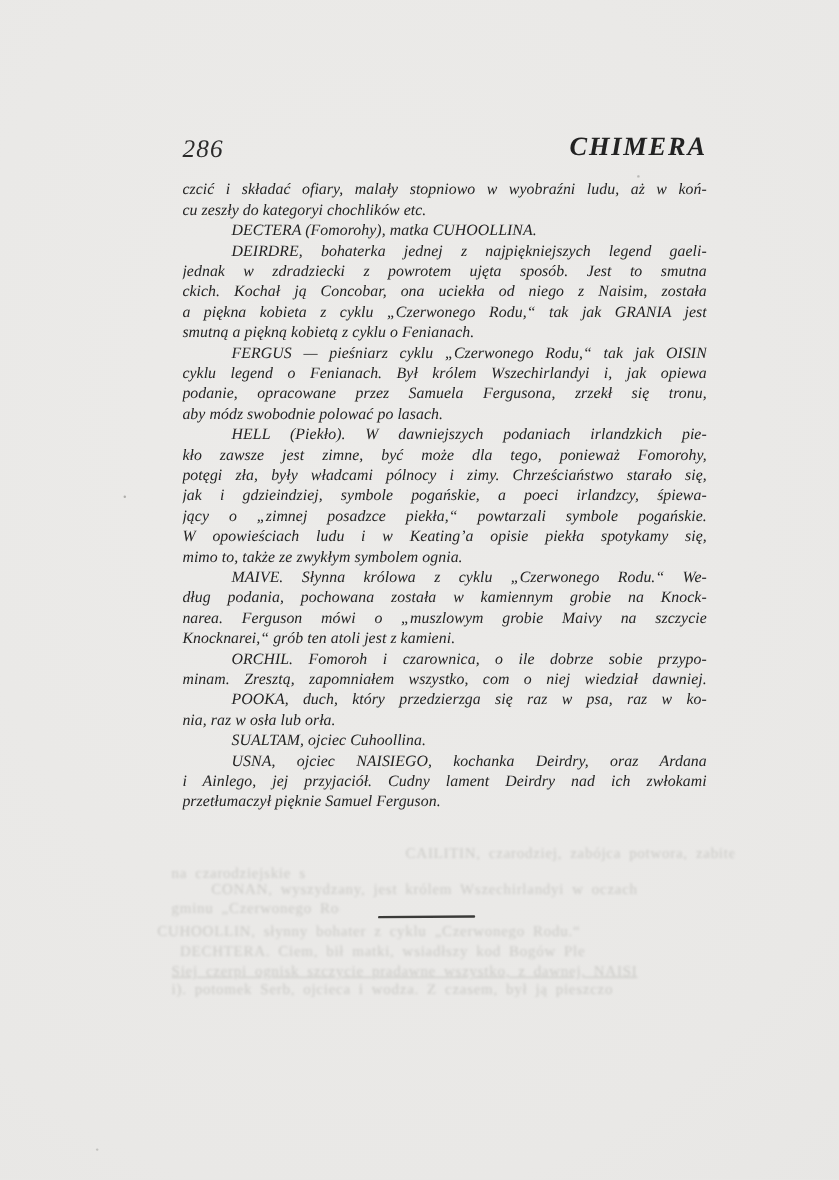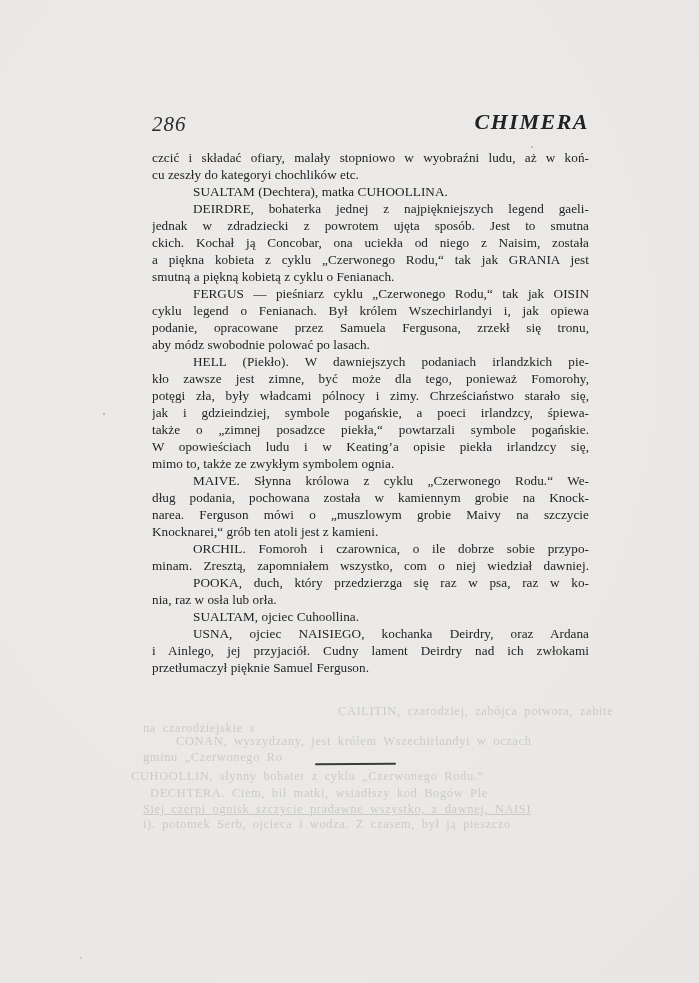--- a/index.html
+++ b/index.html
@@ -23,21 +23,21 @@
     margin-left:30px;
   }
   .textblock{
     position:absolute;left:152px;top:149px;width:437px;
     font-size:13.2px;line-height:17px;color:#232323;
     letter-spacing:0.05px;
   }
   .line{
     text-align:justify;
     text-align-last:justify;
-    height:17px;overflow:hidden;
+    height:17px;overflow:hidden;font-style:italic;
   }
   .line.last{text-align-last:left;}
   .line.indent{text-indent:41px;}
   .divider{
     position:absolute;left:315px;top:763px;width:81px;height:2px;
     background:#3b3b39;transform:rotate(-0.4deg);border-radius:1px;
   }
   .ghost{position:absolute;inset:0;pointer-events:none;}
   .ghostline{
     position:absolute;white-space:nowrap;overflow:hidden;
@@ -54,36 +54,36 @@
 
 <div class="page">
 
   <div class="pagenum">286</div>
 
   <div class="running-title">CHIMERA</div>
 
   <div class="textblock">
       <div class="line">czcić i składać ofiary, malały stopniowo w wyobraźni ludu, aż w koń-</div>
       <div class="line last">cu zeszły do kategoryi chochlików etc.</div>
-      <div class="line indent last">SUALTAM (Dechtera), matka CUHOOLLINA.</div>
+      <div class="line indent last">DECTERA (Fomorohy), matka CUHOOLLINA.</div>
       <div class="line indent">DEIRDRE, bohaterka jednej z najpiękniejszych legend gaeli-</div>
       <div class="line">jednak w zdradziecki z powrotem ujęta sposób. Jest to smutna</div>
       <div class="line">ckich. Kochał ją Concobar, ona uciekła od niego z Naisim, została</div>
       <div class="line">a piękna kobieta z cyklu „Czerwonego Rodu,“ tak jak GRANIA jest</div>
       <div class="line last">smutną a piękną kobietą z cyklu o Fenianach.</div>
       <div class="line indent">FERGUS — pieśniarz cyklu „Czerwonego Rodu,“ tak jak OISIN</div>
       <div class="line">cyklu legend o Fenianach. Był królem Wszechirlandyi i, jak opiewa</div>
       <div class="line">podanie, opracowane przez Samuela Fergusona, zrzekł się tronu,</div>
       <div class="line last">aby módz swobodnie polować po lasach.</div>
       <div class="line indent">HELL (Piekło).  W dawniejszych podaniach irlandzkich pie-</div>
       <div class="line">kło zawsze jest zimne, być może dla tego, ponieważ Fomorohy,</div>
       <div class="line">potęgi zła, były władcami pólnocy i zimy. Chrześciaństwo starało się,</div>
       <div class="line">jak i gdzieindziej, symbole pogańskie, a poeci irlandzcy, śpiewa-</div>
-      <div class="line">także o „zimnej posadzce piekła,“ powtarzali symbole pogańskie.</div>
-      <div class="line">W opowieściach ludu i w Keating’a opisie piekła irlandzcy się,</div>
+      <div class="line">jący o „zimnej posadzce piekła,“ powtarzali symbole pogańskie.</div>
+      <div class="line">W opowieściach ludu i w Keating’a opisie piekła spotykamy się,</div>
       <div class="line last">mimo to, także ze zwykłym symbolem ognia.</div>
       <div class="line indent">MAIVE.  Słynna królowa z cyklu „Czerwonego Rodu.“  We-</div>
       <div class="line">dług podania, pochowana została w kamiennym grobie na Knock-</div>
       <div class="line">narea.  Ferguson mówi o „muszlowym grobie Maivy na szczycie</div>
       <div class="line last">Knocknarei,“ grób ten atoli jest z kamieni.</div>
       <div class="line indent">ORCHIL.  Fomoroh i czarownica, o ile dobrze sobie przypo-</div>
       <div class="line">minam. Zresztą, zapomniałem wszystko, com o niej wiedział dawniej.</div>
       <div class="line indent">POOKA, duch, który przedzierzga się raz w psa, raz w ko-</div>
       <div class="line last">nia, raz w osła lub orła.</div>
       <div class="line indent last">SUALTAM, ojciec Cuhoollina.</div>

